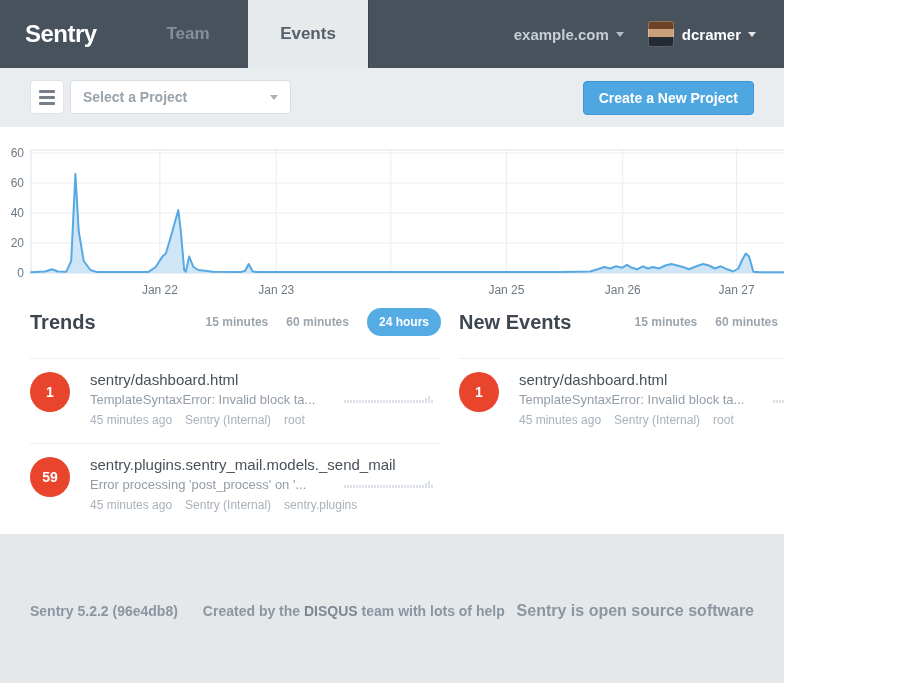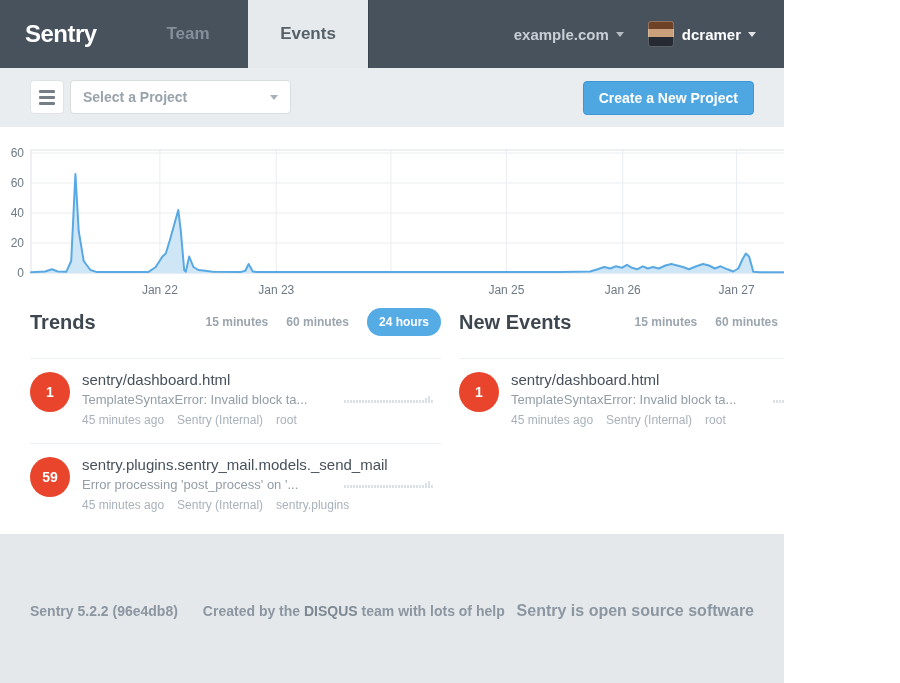--- a/index.html
+++ b/index.html
@@ -49,21 +49,21 @@
   .panel-head{display:flex;align-items:center;height:34px;}
   .panel-title{font-size:20px;font-weight:bold;color:#3e4750;}
   .filters{margin-left:auto;display:flex;align-items:center;gap:18px;}
   .filter{font-size:12px;font-weight:bold;color:#9ba5ae;cursor:pointer;}
   .filter.active{background:#55abe4;color:#fff;padding:7px 12px;border-radius:16px;}
   .items{margin-top:19px;}
   .item{position:relative;box-sizing:border-box;height:85px;padding-top:12px;border-top:1px solid #eef1f4;
         display:flex;cursor:pointer;}
   .badge{flex:none;width:40px;height:40px;border-radius:50%;background:#e8452c;color:#fff;font-weight:bold;
         font-size:14px;display:flex;align-items:center;justify-content:center;margin-top:1px;}
-  .item-body{margin-left:12px;flex:1;min-width:0;}
+  .item-body{margin-left:20px;flex:1;min-width:0;}
   .item-title{font-size:15px;color:#47515b;margin-bottom:4px;white-space:nowrap;overflow:hidden;}
   .item-sub{font-size:13px;color:#939da6;margin-bottom:6px;white-space:nowrap;overflow:hidden;}
   .item-meta{font-size:12px;color:#a9b2ba;display:flex;gap:13px;white-space:nowrap;}
   .spark{position:absolute;right:8px;top:37px;display:flex;align-items:flex-end;gap:1px;}
   .spark i{display:block;width:2px;background:#dce1e8;}
 
   
   .footer{position:absolute;left:0;right:0;top:534px;height:149px;background:#e4e8eb;}
   .footer-row{position:absolute;top:68px;left:30px;right:30px;display:flex;align-items:center;}
   .f-version{color:#8c96a0;font-weight:bold;font-size:14px;}

